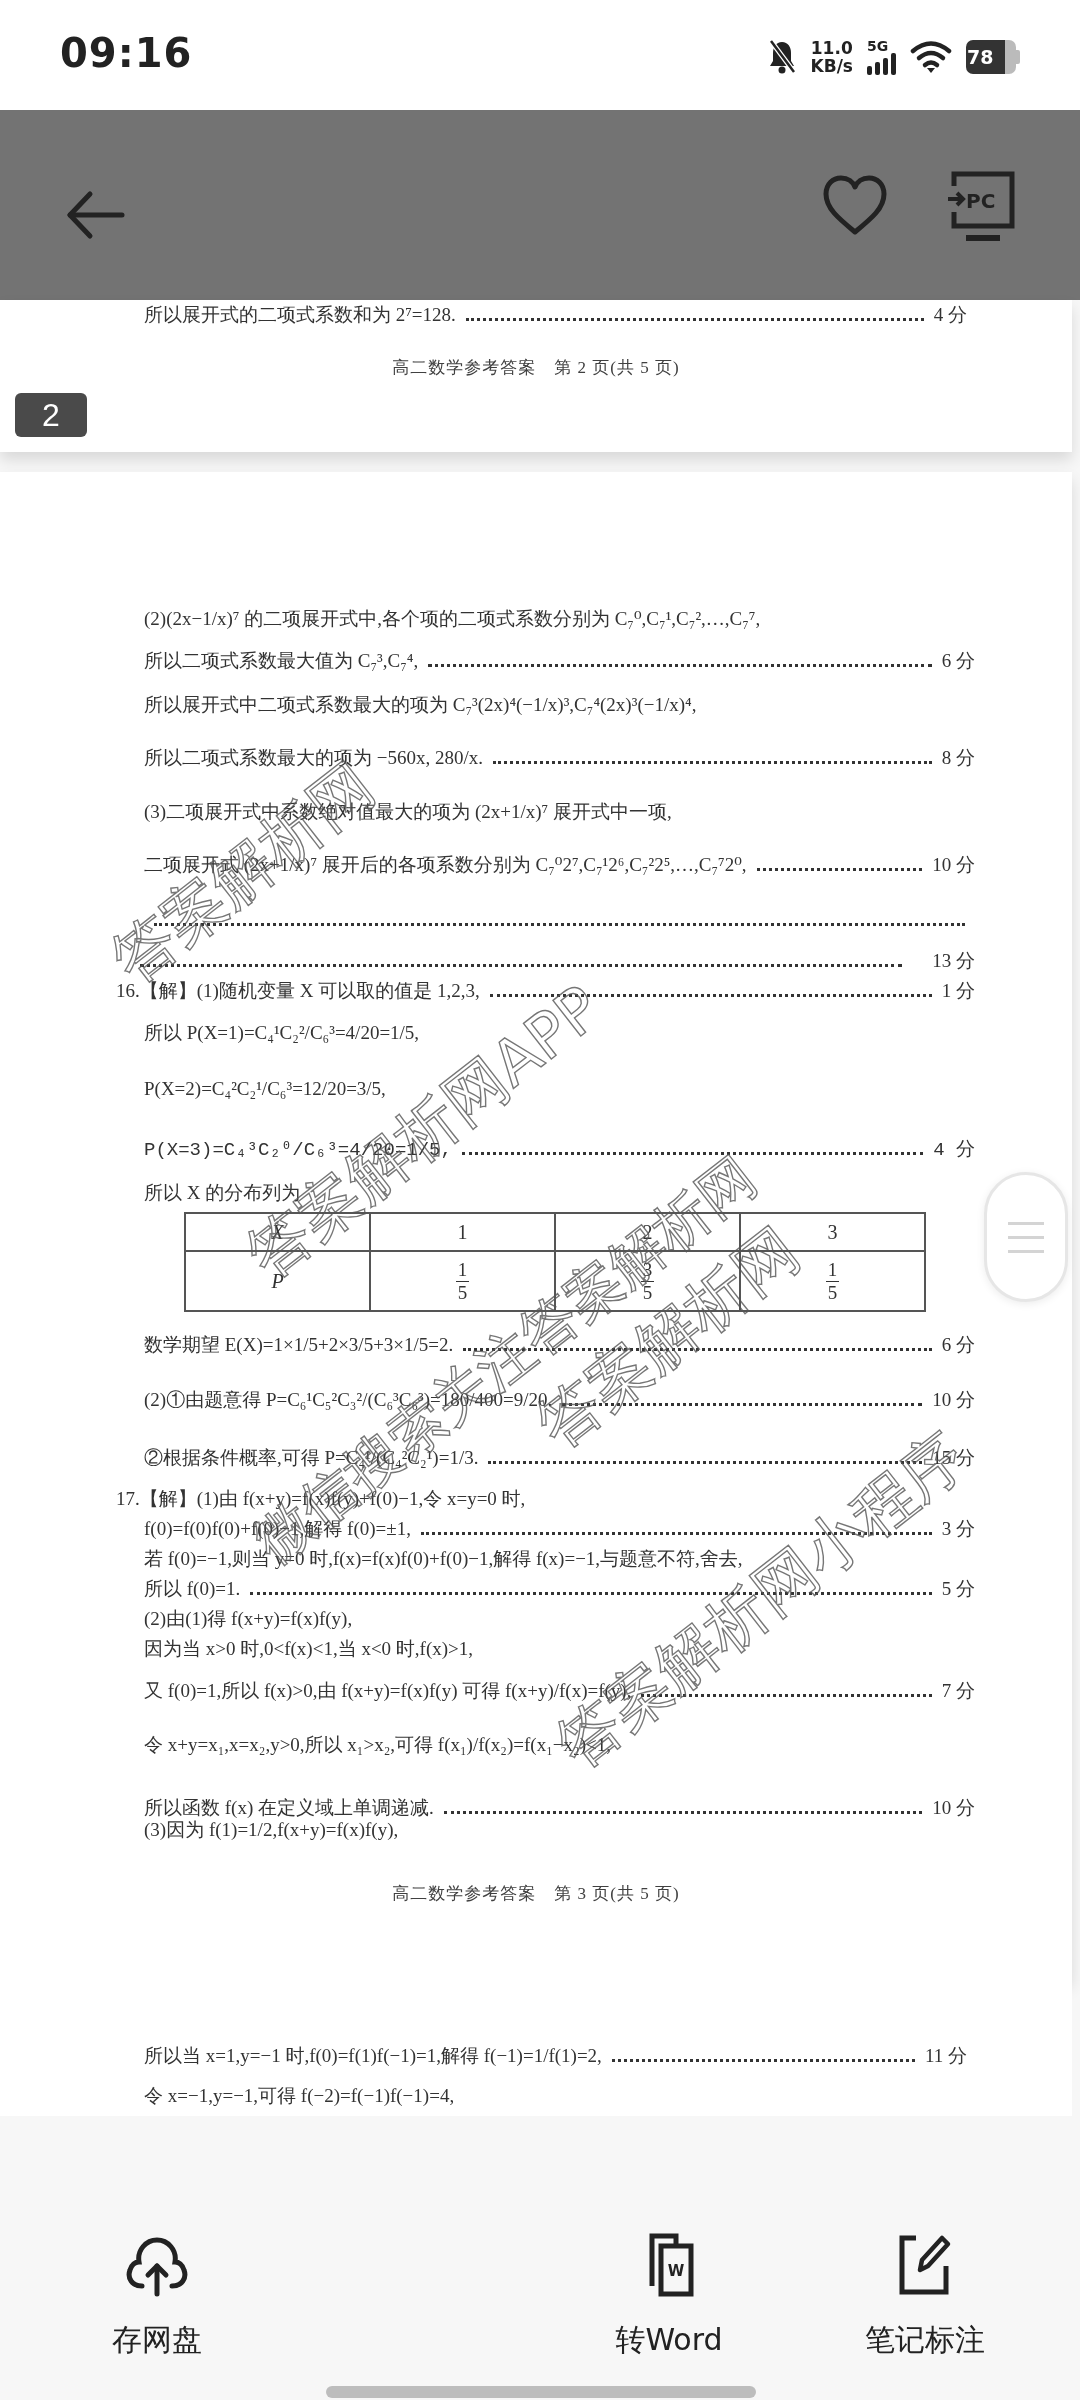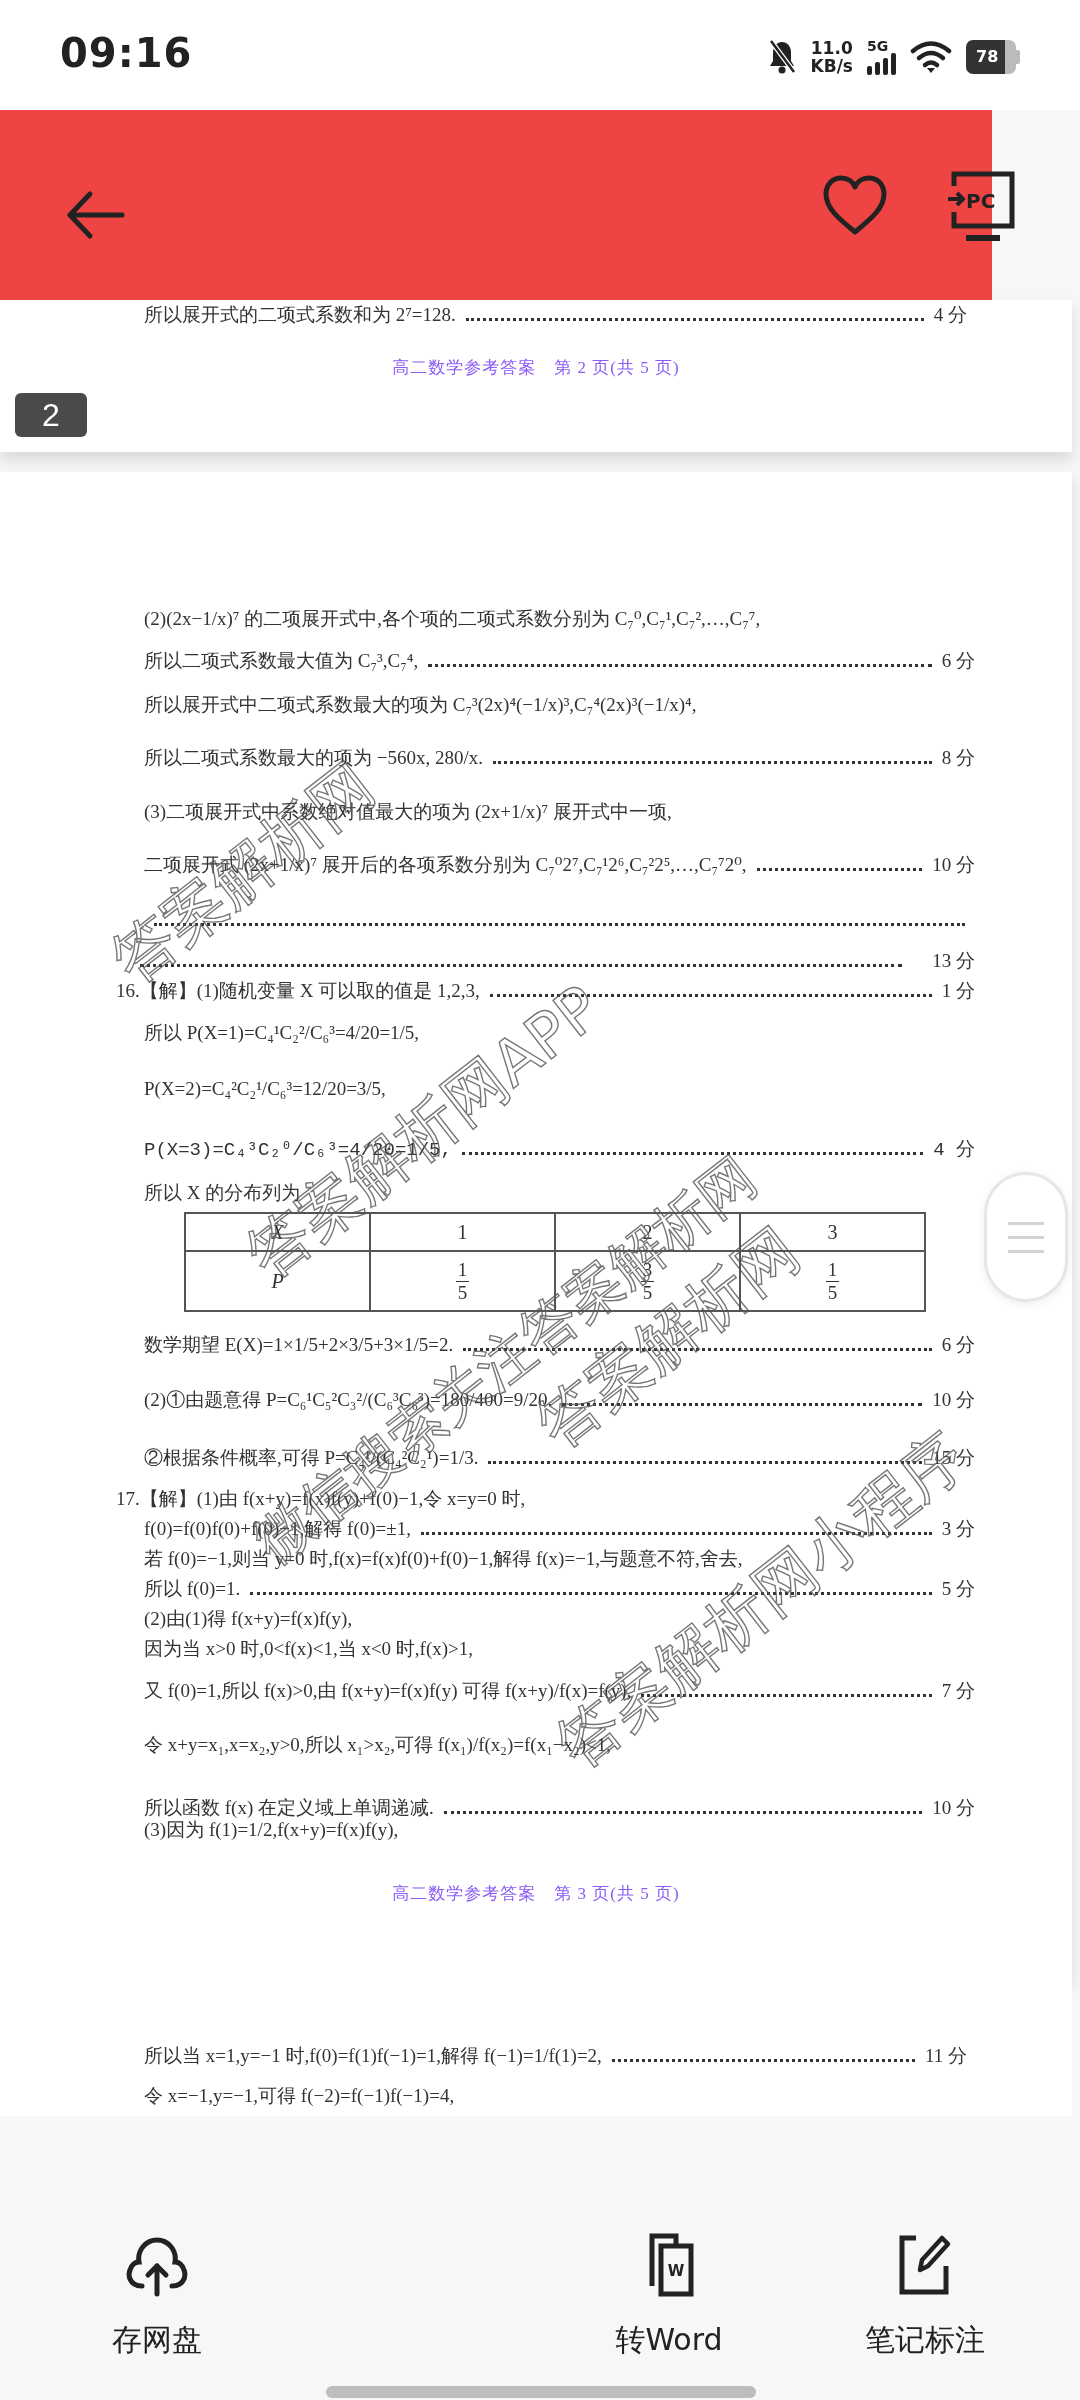--- a/index.html
+++ b/index.html
@@ -9,39 +9,39 @@
   
   .statusbar { position: absolute; left: 0; top: 0; width: 1080px; height: 110px; background: #ffffff; }
   .status-time { position: absolute; left: 60px; top: 30px; font-size: 40px; font-weight: 600; color: #222; font-family: "DejaVu Sans", sans-serif; letter-spacing: 1px; }
   .status-right { position: absolute; right: 60px; top: 34px; display: flex; align-items: center; gap: 14px; height: 46px; }
   .netspeed { display: flex; flex-direction: column; line-height: 18px; font-size: 17px; font-weight: 700; color: #222; text-align: center; }
   .sig { display: flex; flex-direction: column; align-items: flex-start; }
   .sig-label { font-size: 14px; font-weight: 700; line-height: 14px; }
   .bars { display: flex; align-items: flex-end; gap: 3px; height: 22px; }
   .bars span { width: 5px; background: #222; border-radius: 2px; }
   .battery { display: flex; align-items: center; }
-  .batt-body { width: 50px; height: 34px; border-radius: 7px; background: linear-gradient(90deg, #333 78%, #bbb 78%); color: #fff; font-weight: 700; font-size: 16px; text-align: left; padding-left: 10px; line-height: 34px; }
+  .batt-body { width: 50px; height: 34px; border-radius: 7px; background: linear-gradient(90deg, #333 78%, #bbb 78%); color: #fff; font-weight: 700; font-size: 19px; text-align: left; padding-left: 1px; line-height: 34px; }
   .batt-tip { width: 4px; height: 14px; background: #bbb; border-radius: 0 2px 2px 0; }
 
   
-  .appbar { position: absolute; left: 0; top: 110px; width: 992px; height: 190px; background: #ef4444; }
+  .appbar { position: absolute; left: 0; top: 110px; width: 1080px; height: 190px; background: #737373; }
   .back-btn { position: absolute; left: 60px; top: 70px; width: 70px; height: 70px; }
   .fav-btn { position: absolute; left: 820px; top: 62px; width: 70px; height: 70px; }
   .pc-btn { position: absolute; left: 948px; top: 58px; width: 70px; height: 76px; }
   .page { position: absolute; left: 0; width: 1072px; background: #fff; }
   .page-shadow { box-shadow: 0 8px 14px rgba(0,0,0,0.12); }
   .page-num { position: absolute; left: 15px; width: 72px; height: 44px; background: #4a4a4a; color: #fff; border-radius: 6px; font-size: 32px; text-align: center; line-height: 44px; font-family: "Liberation Sans", sans-serif; }
 
   .doc { font-family: "Liberation Serif", "DejaVu Serif", serif; color: #333; font-size: 19px; }
   .line { position: absolute; left: 144px; right: 105px; height: 30px; display: flex; align-items: center; white-space: nowrap; }
   .line.q { left: 116px; }
   .line .txt { flex: 0 0 auto; }
   .line .dots { flex: 1 1 auto; border-bottom: 3px dotted #333; margin: 0 10px; height: 0; transform: translateY(4px); }
   .line .score { flex: 0 0 auto; }
-  .footer-txt { position: absolute; left: 0; width: 1072px; text-align: center; font-size: 17px; color: #8b5cf6; font-family: "Liberation Serif", serif; letter-spacing: 1px; }
+  .footer-txt { position: absolute; left: 0; width: 1072px; text-align: center; font-size: 17px; color: #404040; font-family: "Liberation Serif", serif; letter-spacing: 1px; }
 
   table.dist { position: absolute; left: 184px; top: 1212px; width: 742px; border-collapse: collapse; font-family: "Liberation Serif", serif; font-size: 20px; color: #333; }
   table.dist td { border: 2px solid #555; text-align: center; height: 38px; width: 25%; }
   table.dist tr.prow td { height 60px; height: 60px; }
   .frac { display: inline-flex; flex-direction: column; align-items: center; line-height: 22px; font-size: 19px; }
   .frac .num { border-bottom: 1.5px solid #333; padding: 0 2px; }
 
   
   .watermark { position: absolute; font-family: "DejaVu Sans", sans-serif; color: transparent; -webkit-text-stroke: 1.4px #555; font-size: 62px; white-space: nowrap; transform-origin: left top; pointer-events: none; opacity: 0.8; }
 

